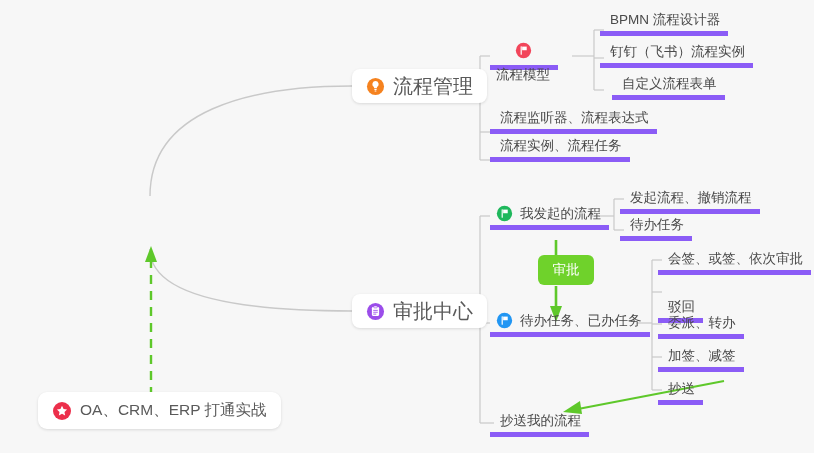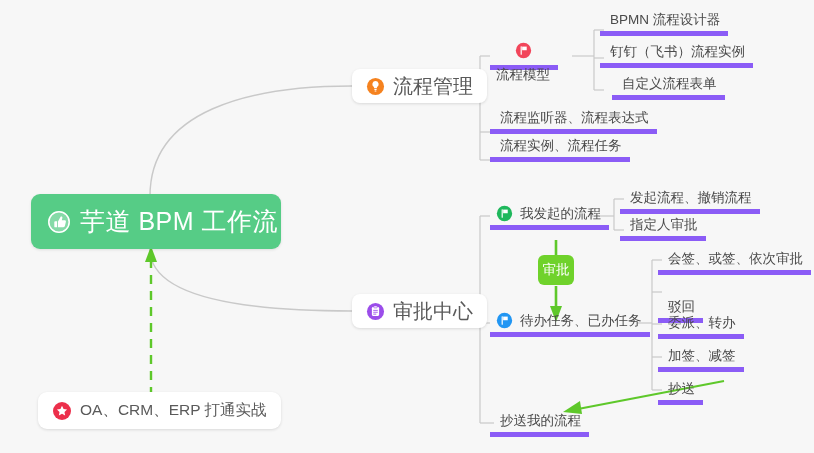--- a/index.html
+++ b/index.html
@@ -40,21 +40,21 @@
     border-bottom:5px solid #8b5cf6;
   }
   .leaf .lbl{color:#4a4a4a;font-size:13.5px;}
   .leaf.plain{padding-left:10px;}
 
   
   .badge{
     background:#6fd22b;border-radius:6px;
     color:#ffffff;font-size:13.5px;
     display:flex;align-items:center;justify-content:center;
-    width:36px;height:30px;
+    width:56px;height:30px;
   }
 
   
   .ic{display:inline-flex;align-items:center;justify-content:center;flex:0 0 auto;}
   .ic svg{display:block;}
 </style>
 </head>
 <body>
 
 <div id="canvas">
@@ -100,31 +100,20 @@
     <path d="M 556 286 L 556 310" fill="none" stroke="#5ec82a" stroke-width="2.6"></path>
     <path d="M 556 322 L 550 306 L 562 306 Z" fill="#5ec82a"></path>
 
     <path d="M 724 381 L 578 409" fill="none" stroke="#5ec82a" stroke-width="2.2"></path>
     <path d="M 563 412 L 580 401 L 582 414 Z" fill="#5ec82a"></path>
 
     <path d="M 151 396 L 151 258" fill="none" stroke="#5ec82a" stroke-width="2.4" stroke-dasharray="9,7"></path>
     <path d="M 151 246 L 145 262 L 157 262 Z" fill="#5ec82a"></path>
   </svg>
 
-  <div class="node root">
-    <span class="ic">
-      <svg width="24" height="24" viewBox="0 0 24 24">
-        <circle cx="12" cy="12" r="11" fill="#ffffff" opacity="0.28"></circle>
-        <circle cx="12" cy="12" r="10.2" fill="none" stroke="#ffffff" stroke-width="1.5"></circle>
-        <path d="M8.2 11.2h1.9v6.1H8.2a.9.9 0 0 1-.9-.9v-4.3c0-.5.4-.9.9-.9z" fill="#ffffff"></path>
-        <path d="M11 11.4l2.6-4.6c.2-.4.8-.5 1.2-.3.5.3.7.8.6 1.3l-.6 2.5h2.9c.8 0 1.4.7 1.2 1.5l-1 4.3c-.2.7-.8 1.2-1.5 1.2H11z" fill="#ffffff"></path>
-      </svg>
-    </span>
-    <span class="lbl">芋道 BPM 工作流</span>
-  </div>
 
   <div class="node card" style="left:352px;top:69px;">
     <span class="ic">
       <svg width="19" height="19" viewBox="0 0 20 20">
         <circle cx="10" cy="10" r="9" fill="#f5821f"></circle>
         <path d="M10 4.2a3.4 3.4 0 0 0-2 6.1c.35.3.55.65.55 1.05v.4h2.9v-.4c0-.4.2-.75.55-1.05A3.4 3.4 0 0 0 10 4.2z" fill="#ffffff"></path>
         <rect x="8.6" y="12.6" width="2.8" height="1.1" rx=".5" fill="#ffffff"></rect>
         <rect x="8.9" y="14.2" width="2.2" height="1" rx=".5" fill="#ffffff"></rect>
       </svg>
     </span>
@@ -181,21 +170,21 @@
         <path d="M8.4 5.4h5.4v4.3H8.4z" fill="#ffffff"></path>
       </svg>
     </span>
     <span class="lbl">我发起的流程</span>
   </div>
 
   <div class="node leaf plain" style="left:620px;top:186px;">
     <span class="lbl">发起流程、撤销流程</span>
   </div>
   <div class="node leaf plain" style="left:620px;top:213px;">
-    <span class="lbl">指定人审批</span>
+    <span class="lbl">待办任务</span>
   </div>
 
   <div class="node badge" style="left:538px;top:255px;">
     <span>审批</span>
   </div>
 
   <div class="node leaf" style="left:490px;top:309px;">
     <span class="ic">
       <svg width="17" height="17" viewBox="0 0 20 20">
         <circle cx="10" cy="10" r="9" fill="#2196f3"></circle>

